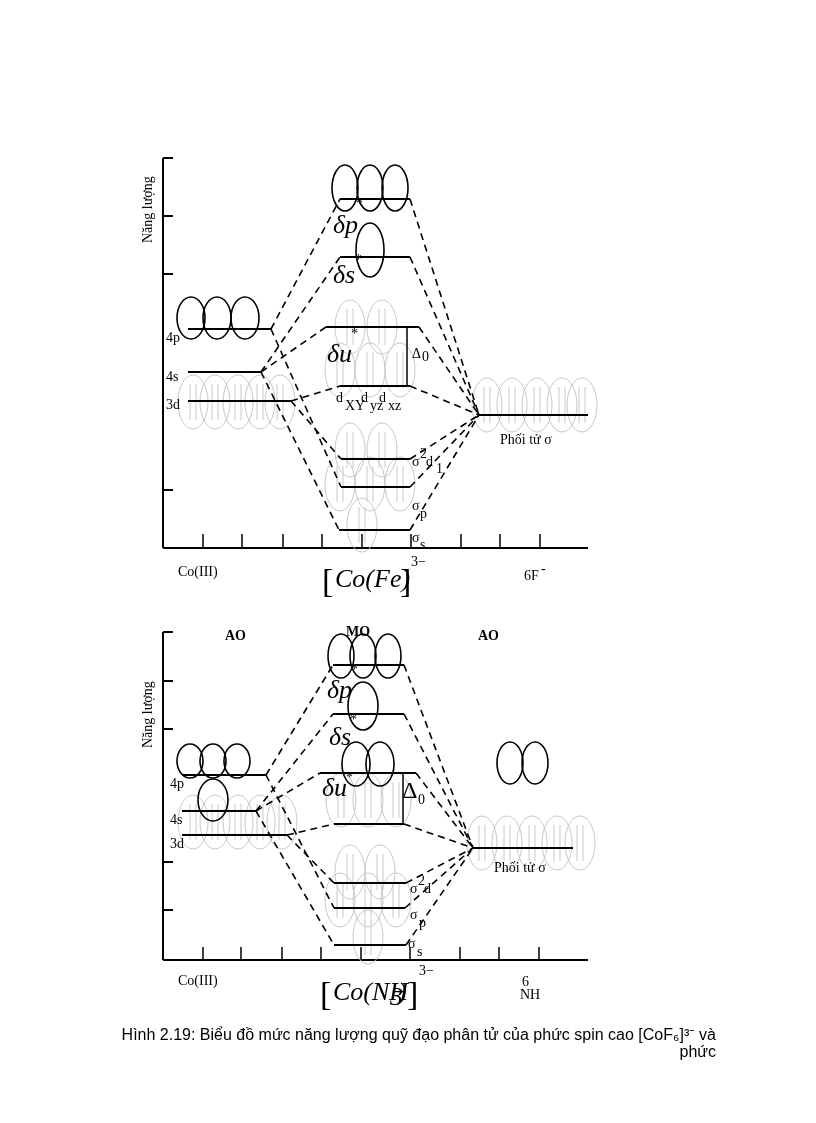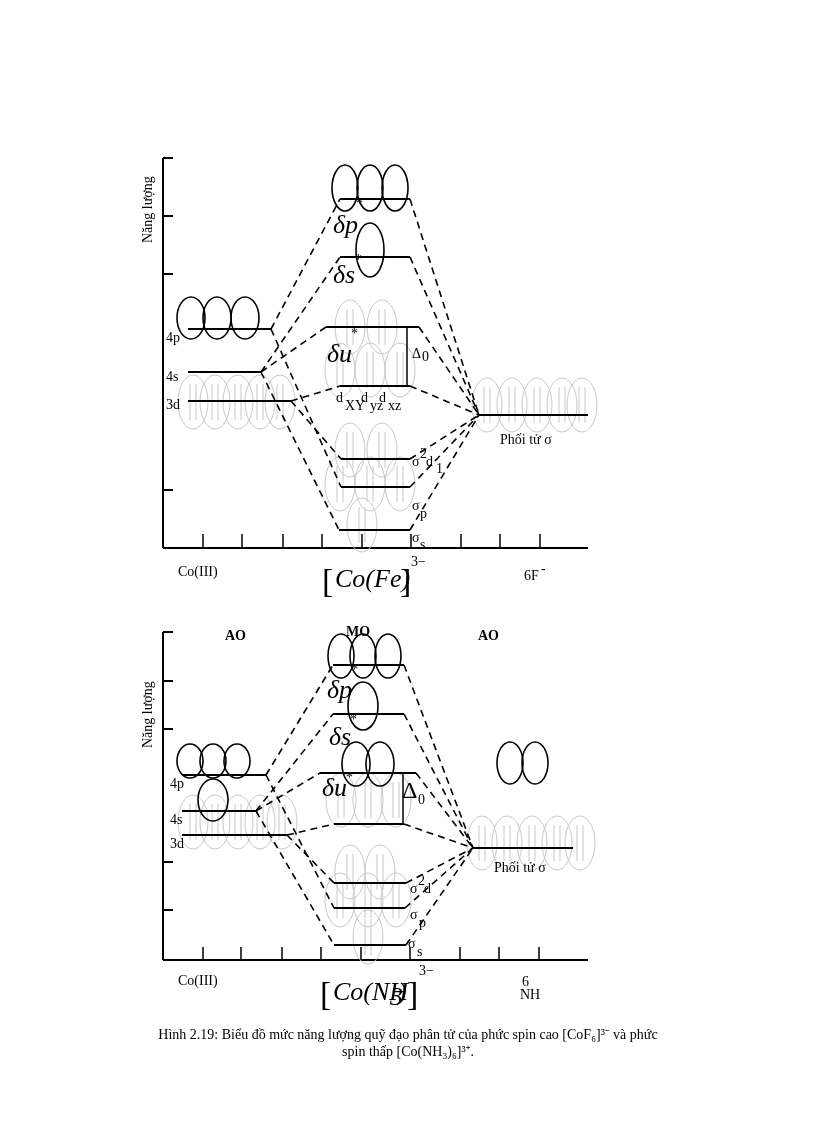--- a/index.html
+++ b/index.html
@@ -2,22 +2,22 @@
 <html><head>
 <meta charset="utf-8">
 <style>
   html, body { margin:0; padding:0; background:#ffffff; }
   body { width:816px; height:1123px; position:relative; overflow:hidden;
          font-family:"Liberation Serif", "DejaVu Serif", serif; color:#000; }
   svg { position:absolute; left:0; top:0; }
   .lbl { font-family:"Liberation Serif", serif; font-size:14px; }
   .ital { font-family:"Liberation Serif", serif; font-style:italic; font-size:26px; }
   .bold { font-family:"Liberation Serif", serif; font-weight:bold; font-size:14px; }
-  .caption { position:absolute; left:100px; top:1026px; width:616px; text-align:center;
-             font-size:14px; line-height:17px; font-family:Liberation Serif, serif; }
+  .caption { position:absolute; left:100px; top:1026px; width:616px; text-align:right;
+             font-size:16px; line-height:17px; font-family:Liberation Sans, sans-serif; }
 </style>
 </head>
 <body>
 
 <svg width="816" height="1123" viewBox="0 0 816 1123">
   <defs>
     <g id="ghost">
       <ellipse cx="0" cy="0" rx="15" ry="27" fill="none" stroke="#c8c8c8" stroke-width="1"></ellipse>
       <line x1="-3" y1="-18" x2="-3" y2="18" stroke="#c8c8c8" stroke-width="1"></line>
       <line x1="3" y1="-18" x2="3" y2="18" stroke="#c8c8c8" stroke-width="1"></line>
@@ -283,14 +283,13 @@
       <text x="407" y="1005" font-size="34" font-family="Liberation Serif, serif">]</text>
       <text class="lbl" x="419" y="975" font-size="11">3−</text>
       <text class="lbl" x="522" y="986">6</text>
       <text class="lbl" x="520" y="999" font-size="9">NH</text>
     </g>
   </g>
 </svg>
 
 <div class="caption">
   <div>Hình 2.19: Biểu đồ mức năng lượng quỹ đạo phân tử của phức spin cao [CoF₆]³⁻ và phức</div>
-  <div>spin thấp [Co(NH₃)₆]³⁺.</div>
 </div>
 
 </body></html>

